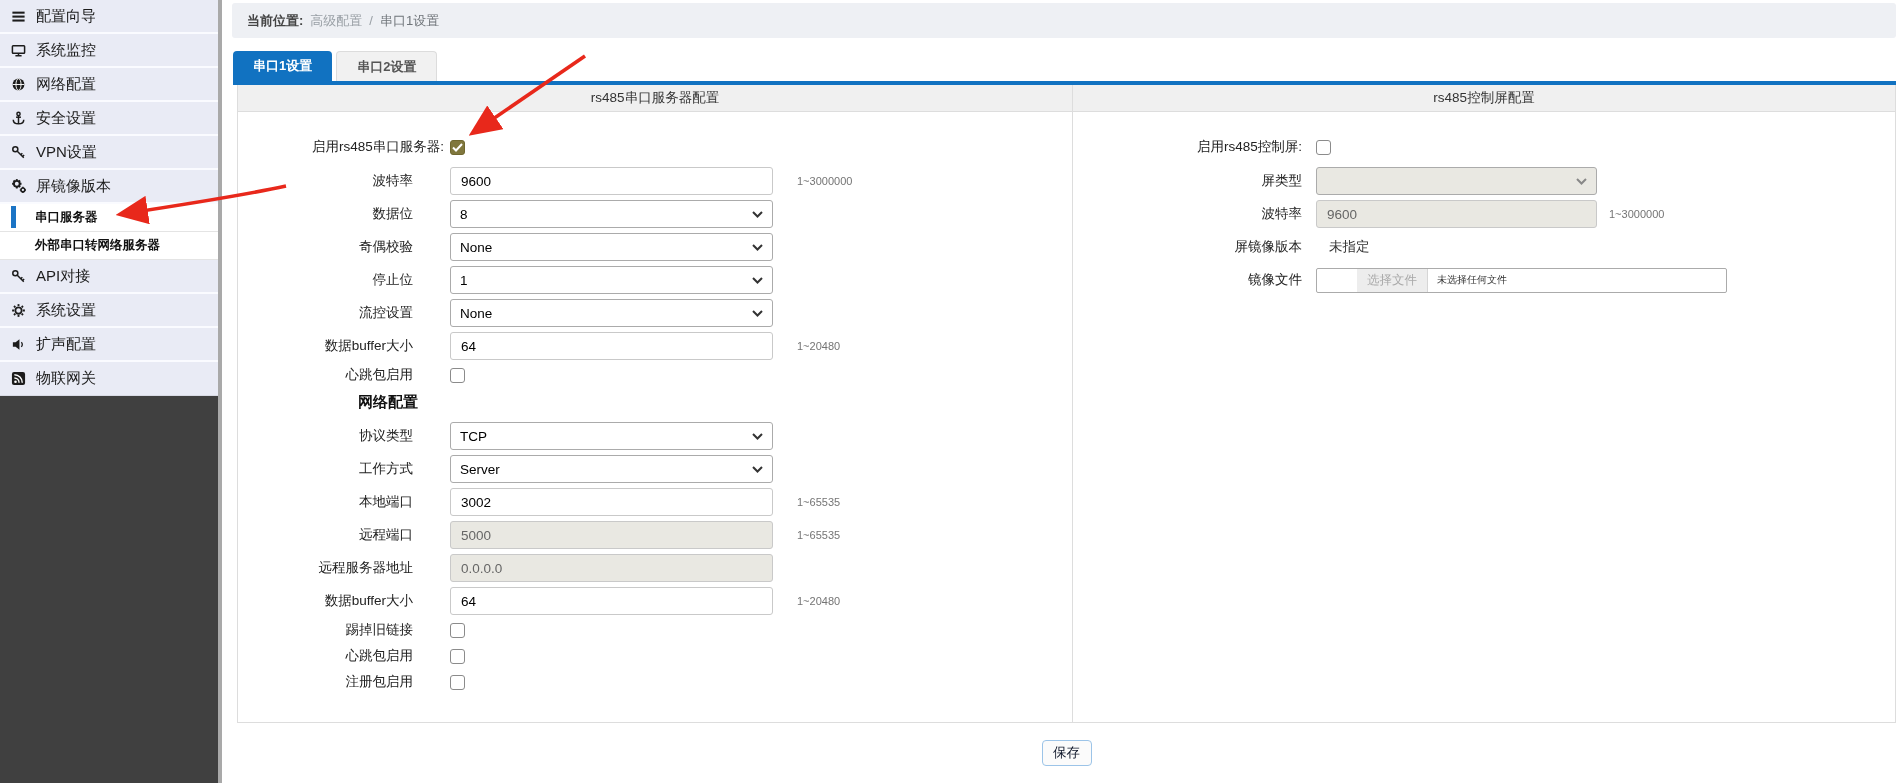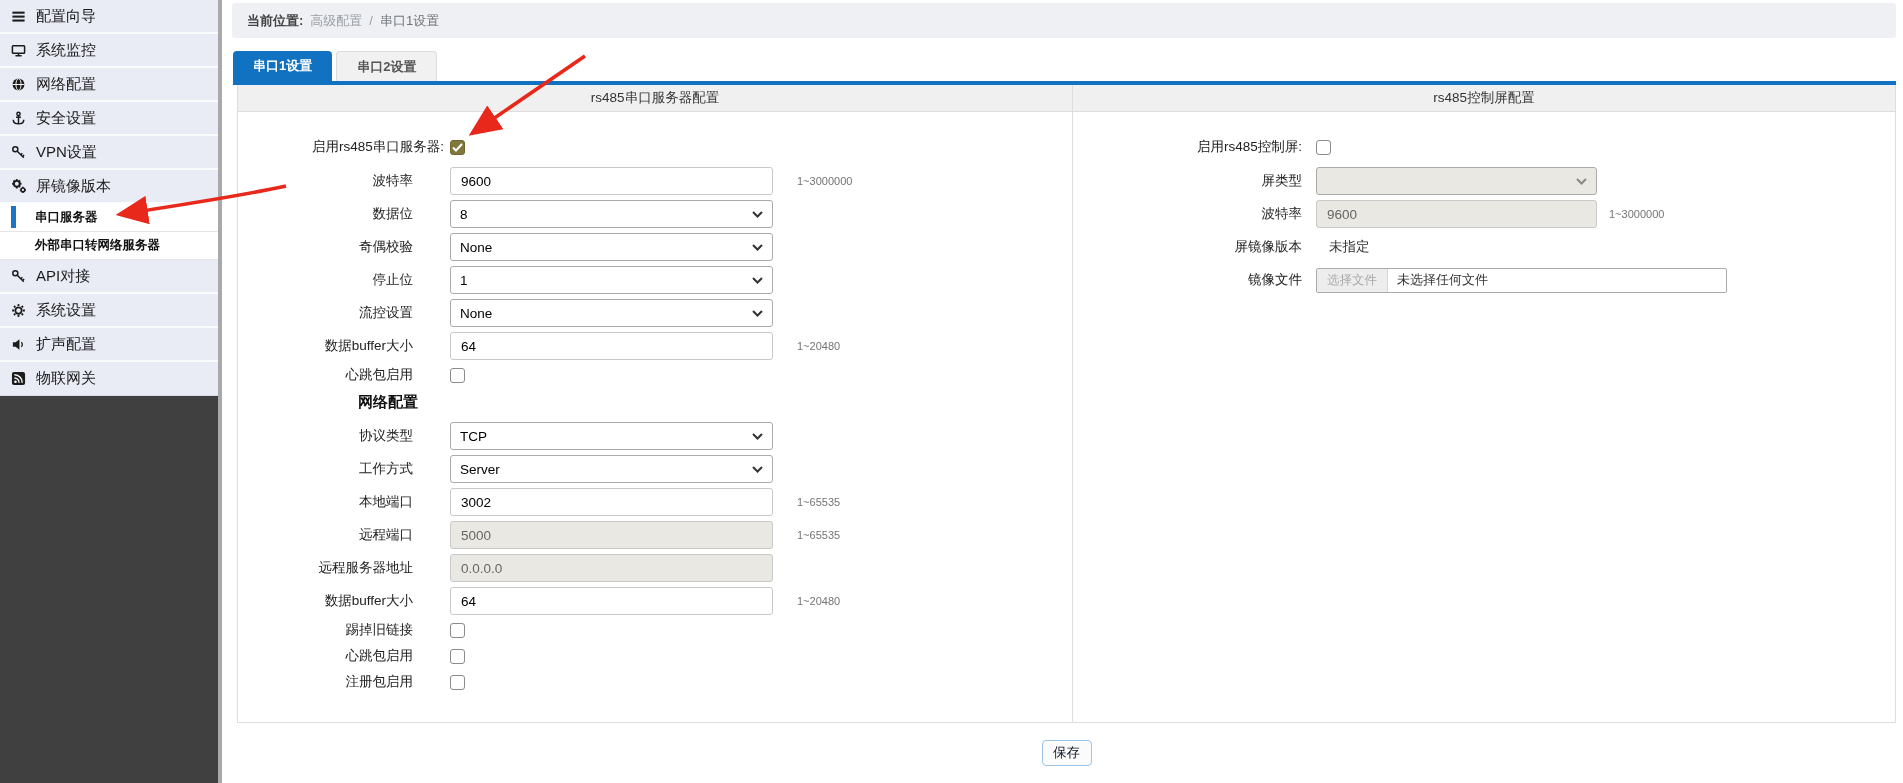--- a/index.html
+++ b/index.html
@@ -67,22 +67,22 @@
   .cb { width:15px; height:15px; border:1px solid #8b8b8b; border-radius:3px; background:#fff; flex:none; cursor:pointer;
         display:flex; align-items:center; justify-content:center; }
   .cb.checked { background:#80773d; border-color:#6f672f; }
 
   .section-head { font-size:15px; font-weight:bold; color:#111; margin:3px 0 9px 120px; height:20px; }
 
   .static-val { font-size:13.5px; color:#333; }
   .filebox { width:411px; height:25px; border:1px solid #ababab; border-radius:2px; background:#fff;
              display:flex; align-items:center; overflow:hidden; }
   .filebtn { height:100%; padding:0 10px; background:#ededed; color:#a9a9a9; font-size:12.5px;
-             display:flex; align-items:center; flex:none; border-right:1px solid #d6d6d6; }
-  .filetext { padding-left:9px; font-size:13px; color:#333; }
+             display:flex; align-items:center; flex:none; border-right:1px solid #d6d6d6;margin-left:40px; }
+  .filetext { padding-left:9px; font-size:10px; color:#333; }
 
   .save-area { position:absolute; left:15px; top:723px; width:1659px; height:60px;
                display:flex; align-items:center; justify-content:center; }
   .save-btn { width:50px; height:26px; background:#fbfbfb; border:1px solid #9cc4e8; border-radius:4px;
               font-size:13.5px; color:#0f172a; font-family:inherit; cursor:pointer; }
 
   .arrows { position:absolute; left:0; top:0; pointer-events:none; z-index:50; }
 </style>
 </head>
 <body>

